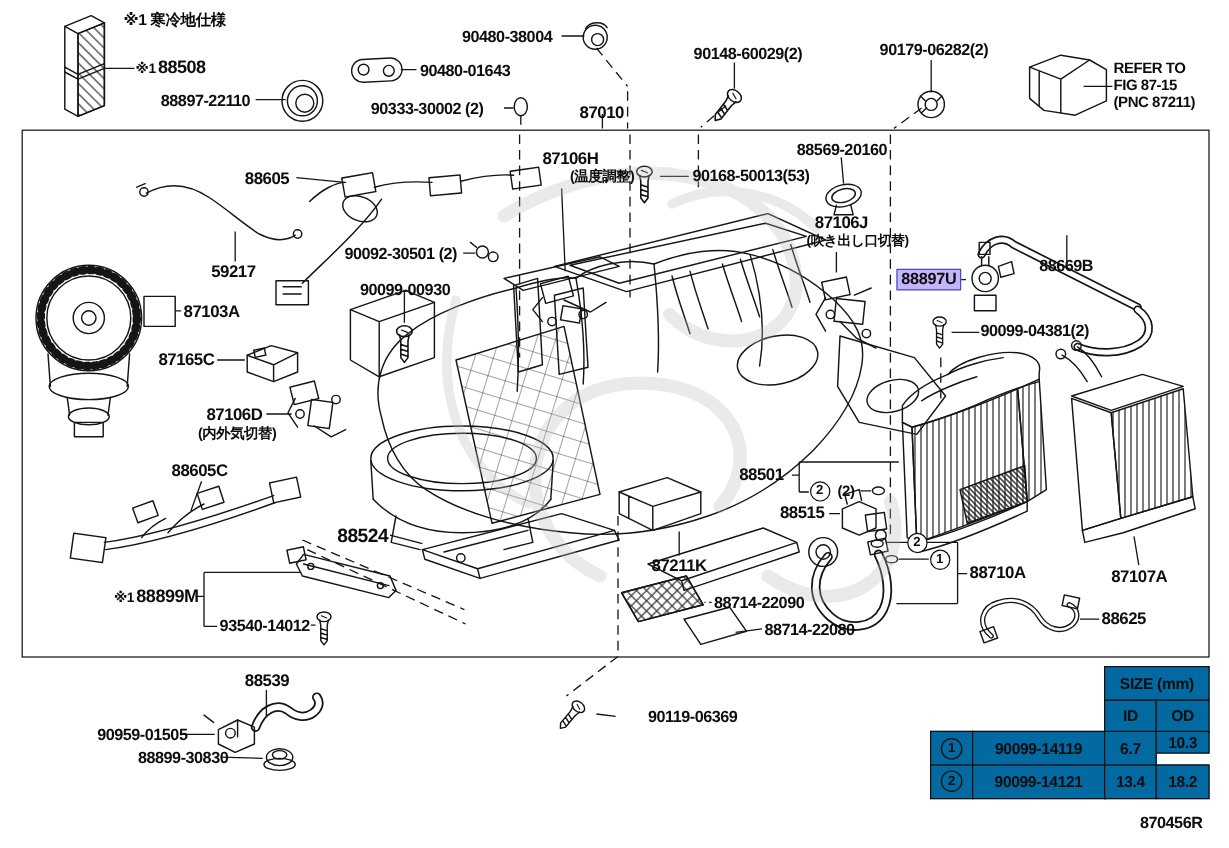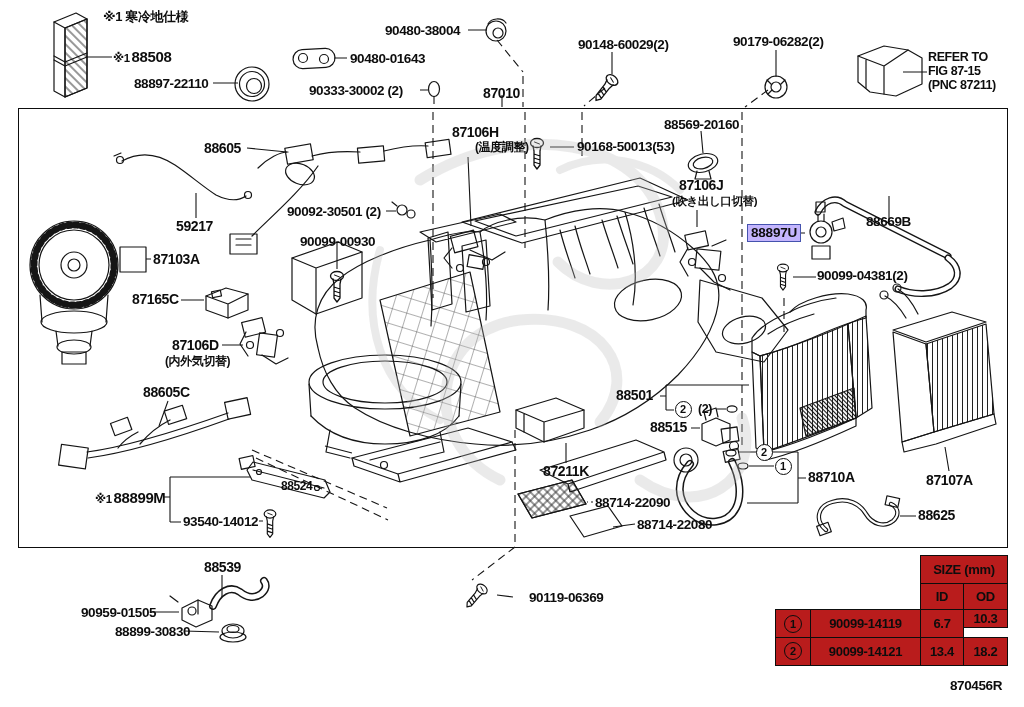--- a/index.html
+++ b/index.html
@@ -24,21 +24,21 @@
     letter-spacing:-0.2px;
   }
   .marker{
     position:absolute;width:17px;height:17px;border:1.7px solid #0d0d0d;
     border-radius:50%;font-size:11px;font-weight:700;display:flex;
     align-items:center;justify-content:center;background:#fff;box-sizing:border-box;
   }
   .tcell{
     position:absolute;border:1.6px solid #0d0d0d;box-sizing:border-box;
     display:flex;align-items:center;justify-content:center;
-    font-weight:700;font-size:13px;background:#b91c1c;letter-spacing:-0.3px;
+    font-weight:700;font-size:13px;background:#0369a1;letter-spacing:-0.3px;
   }
   .tcircle{
     width:18px;height:18px;border:1.6px solid #0d0d0d;border-radius:50%;
     display:flex;align-items:center;justify-content:center;font-size:11px;
     font-weight:700;box-sizing:border-box;
   }
 </style>
 </head>
 <body>
 
@@ -391,33 +391,33 @@
       <div class="lbl" style="left: 300px; top: 234px; font-size: 13.5px;"><span>90099-00930</span></div>
       <div class="lbl" style="left: 817px; top: 268px; font-size: 13.5px;"><span>90099-04381(2)</span></div>
       <div class="lbl" style="left: 153px; top: 252px; font-size: 14px;"><span>87103A</span></div>
       <div class="lbl" style="left: 132px; top: 292px; font-size: 14px;"><span>87165C</span></div>
       <div class="lbl" style="left: 172px; top: 338px; font-size: 14px;"><span>87106D</span></div>
       <div class="lbl" style="left: 165px; top: 355px; font-size: 12px;"><span>(内外気切替)</span></div>
       <div class="lbl" style="left: 143px; top: 385px; font-size: 14px;"><span>88605C</span></div>
       <div class="lbl" style="left: 616px; top: 388px; font-size: 14px;"><span>88501</span></div>
       <div class="lbl" style="left: 698px; top: 402px; font-size: 12.5px;"><span>(2)</span></div>
       <div class="lbl" style="left: 650px; top: 420px; font-size: 14px;"><span>88515</span></div>
-      <div class="lbl" style="left: 281px; top: 439px; font-size: 12px; margin-top: 41px;"><span>88524</span></div>
+      <div class="lbl" style="left: 281px; top: 439px; font-size: 16px;"><span>88524</span></div>
       <div class="lbl" style="left: 543px; top: 464px; font-size: 14px;"><span>87211K</span></div>
       <div class="lbl" style="left: 595px; top: 495px; font-size: 13.5px;"><span>88714-22090</span></div>
       <div class="lbl" style="left: 637px; top: 517px; font-size: 13.5px;"><span>88714-22080</span></div>
       <div class="lbl" style="left: 808px; top: 470px; font-size: 14px;"><span>88710A</span></div>
       <div class="lbl" style="left: 926px; top: 473px; font-size: 14px;"><span>87107A</span></div>
       <div class="lbl" style="left: 918px; top: 508px; font-size: 14px;"><span>88625</span></div>
       <div class="lbl" style="left: 95px; top: 490px; font-size: 15px;"><span class="pre">※1</span><span>88899M</span></div>
       <div class="lbl" style="left: 183px; top: 514px; font-size: 13.5px;"><span>93540-14012</span></div>
       <div class="lbl" style="left: 204px; top: 560px; font-size: 14px;"><span>88539</span></div>
       <div class="lbl" style="left: 81px; top: 605px; font-size: 13.5px;"><span>90959-01505</span></div>
       <div class="lbl" style="left: 115px; top: 624px; font-size: 13.5px;"><span>88899-30830</span></div>
-      <div class="lbl" style="left: 529px; top: 590px; font-size: 13.5px;"><span>90119-06369</span></div>
+      <div class="lbl" style="left: 540px; top: 590px; font-size: 13.5px;"><span>90119-06369</span></div>
       <div class="lbl" style="left: 950px; top: 678px; font-size: 13.5px;"><span>870456R</span></div>
     </div>
 
   <div id="markers">
       <div class="marker" style="left: 674.5px; top: 400.5px;">2</div>
       <div class="marker" style="left: 755.5px; top: 443.5px;">2</div>
       <div class="marker" style="left: 774.5px; top: 457.5px;">1</div>
     </div>
 
   <div>

